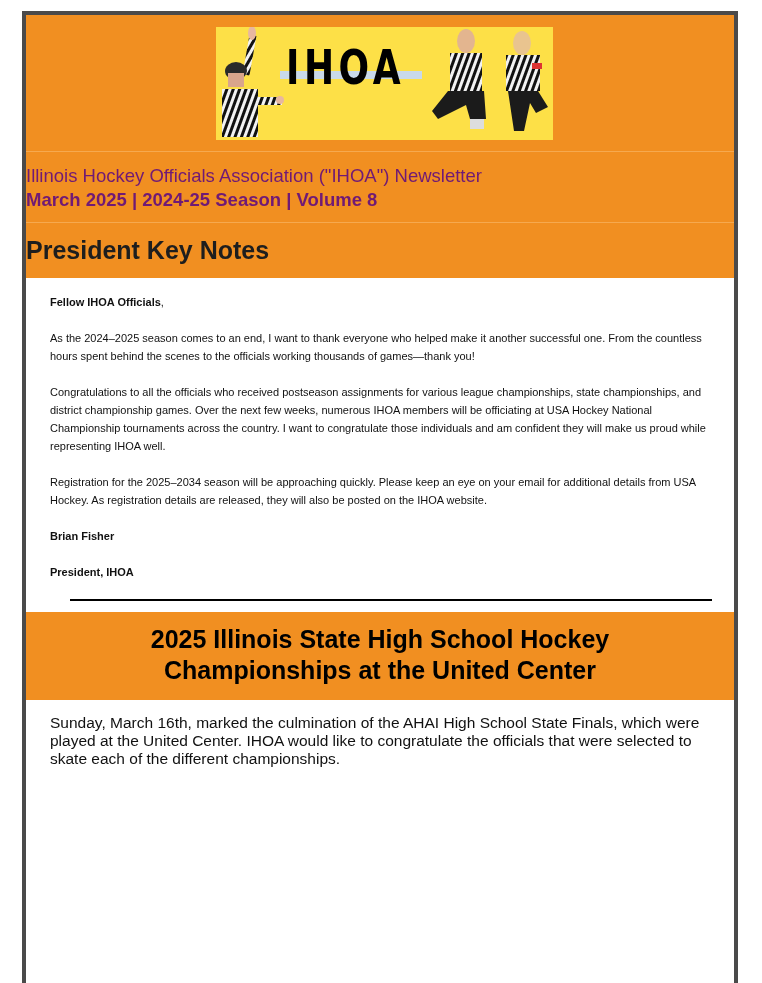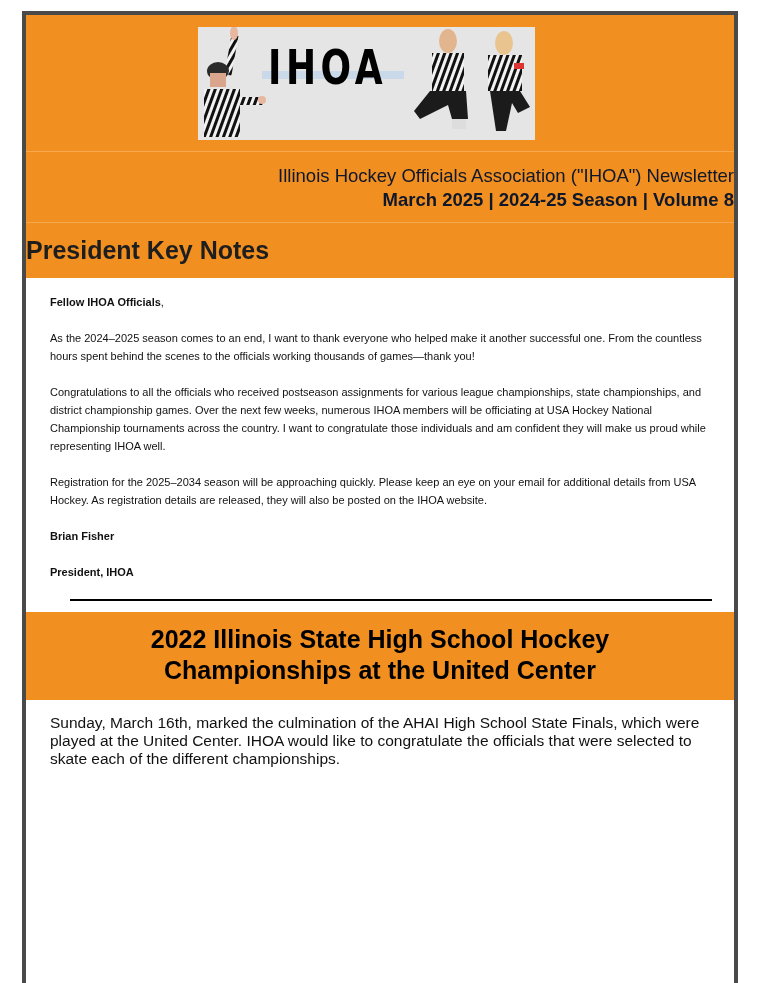--- a/index.html
+++ b/index.html
@@ -6,32 +6,32 @@
     body { width: 762px; height: 983px; overflow: hidden; position: relative;
            font-family: "Liberation Sans", sans-serif; color: #111; }
     .frame {
       position: absolute; left: 22px; top: 11px; width: 708px; height: 990px;
       border-left: 4px solid #4a4a4a; border-right: 4px solid #4a4a4a; border-top: 4px solid #4a4a4a;
       background: #ffffff;
     }
     .header-block { background: #f18f21; }
     .banner-wrap { height: 136px; position: relative; }
     .banner {
-      position: absolute; left: 172px; top: 12px; width: 337px; height: 113px;
-      background: #e5e5e5; overflow: hidden;
+      position: absolute; left: 190px; top: 12px; width: 337px; height: 113px;
+      background: #fde047; overflow: hidden;
     }
     .ice-line { position: absolute; left: 64px; top: 44px; width: 142px; height: 8px; background: #c9d9ea; }
     .logo-text {
       position: absolute; left: 70px; top: 16px; font-family: "DejaVu Sans", sans-serif;
       font-weight: bold; font-size: 48px; letter-spacing: 6px; color: #000;
       transform: scaleX(0.75); transform-origin: left top; line-height: 1;
     }
     .ref { position: absolute; }
     .sep { height: 1px; background: #f6a94f; }
-    .masthead { height: 70px; text-align: right; color: #0f172a; padding-top: 12px; box-sizing: border-box; }
+    .masthead { height: 70px; text-align: left; color: #701a75; padding-top: 12px; box-sizing: border-box; }
     .masthead .l1 { font-size: 18.5px; line-height: 24px; }
     .masthead .l2 { font-size: 18.5px; line-height: 24px; font-weight: bold; }
     .section-title { height: 55px; text-align: left; font-size: 25px; font-weight: bold; color: #1e1e1e;
                      line-height: 55px; }
     .content { padding: 15px 24px 0 24px; font-size: 11px; line-height: 18px; color: #111; }
     .content p { margin: 0 0 18px 0; }
     .content .greeting b { font-weight: bold; }
     .sig { font-weight: bold; margin: 0; }
     .divider { margin: 12px 22px 0 44px; height: 2px; background: #000; }
     .band2 { margin-top: 11px; background: #f18f21; height: 88px; text-align: center;
@@ -92,20 +92,20 @@
     <p>As the 2024–2025 season comes to an end, I want to thank everyone who helped make it another successful one. From the countless hours spent behind the scenes to the officials working thousands of games—thank you!</p>
     <p>Congratulations to all the officials who received postseason assignments for various league championships, state championships, and district championship games. Over the next few weeks, numerous IHOA members will be officiating at USA Hockey National Championship tournaments across the country. I want to congratulate those individuals and am confident they will make us proud while representing IHOA well.</p>
     <p>Registration for the 2025–2034 season will be approaching quickly. Please keep an eye on your email for additional details from USA Hockey. As registration details are released, they will also be posted on the IHOA website.</p>
     <p class="sig">Brian Fisher</p>
     <p class="sig">President, IHOA</p>
   </div>
 
   <div class="divider"></div>
 
   <div class="band2">
-    <div class="t">2022 Illinois State High School Hockey</div>
+    <div class="t">2025 Illinois State High School Hockey</div>
     <div class="t">Championships at the United Center</div>
   </div>
 
   <div class="content2">
     <p>Sunday, March 16th, marked the culmination of the AHAI High School State Finals, which were played at the United Center. IHOA would like to congratulate the officials that were selected to skate each of the different championships.</p>
   </div>
 </div>
 
 </body></html>

